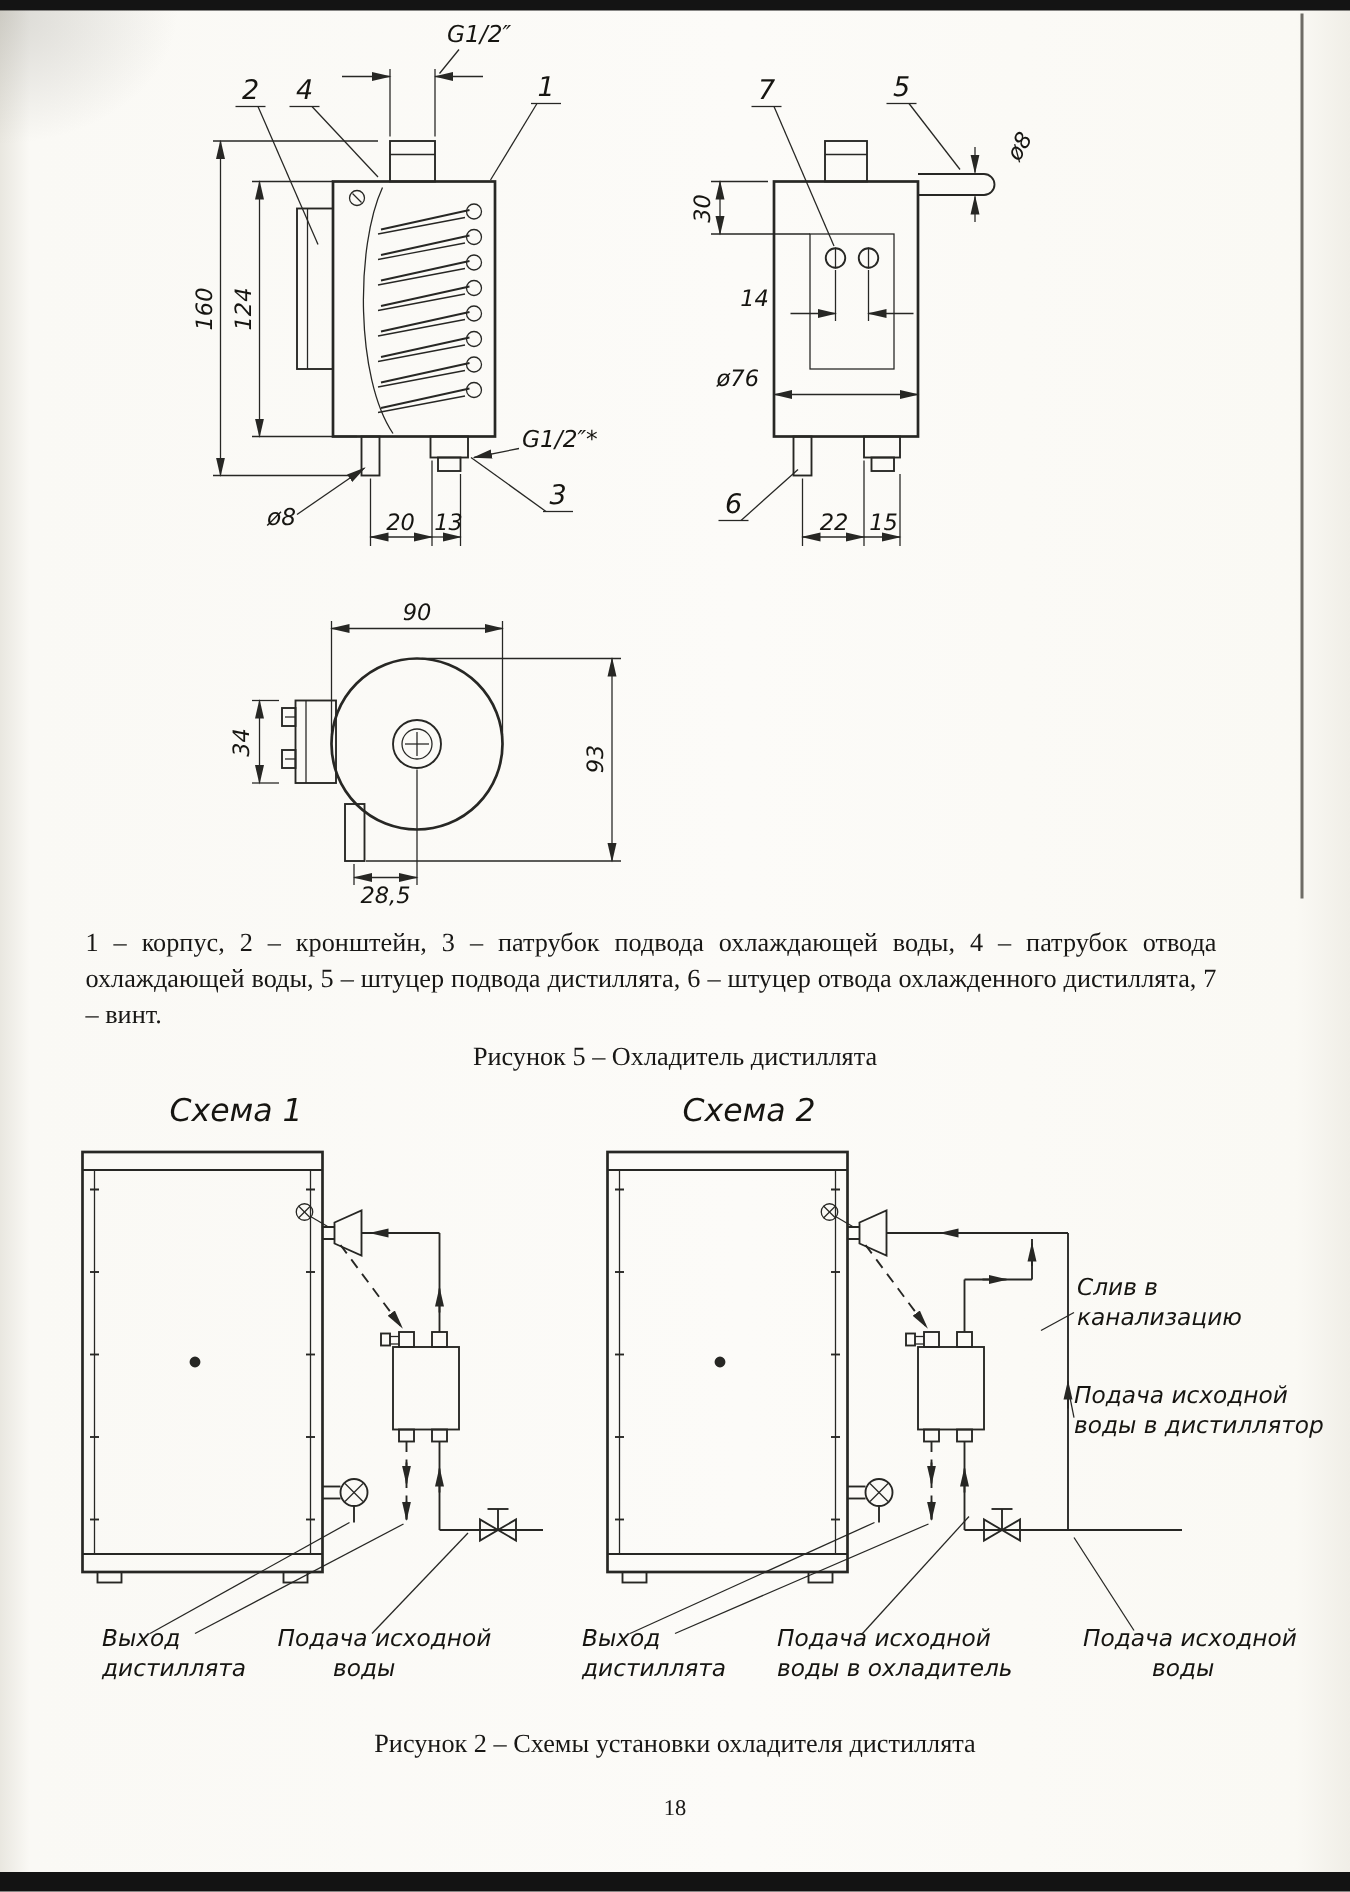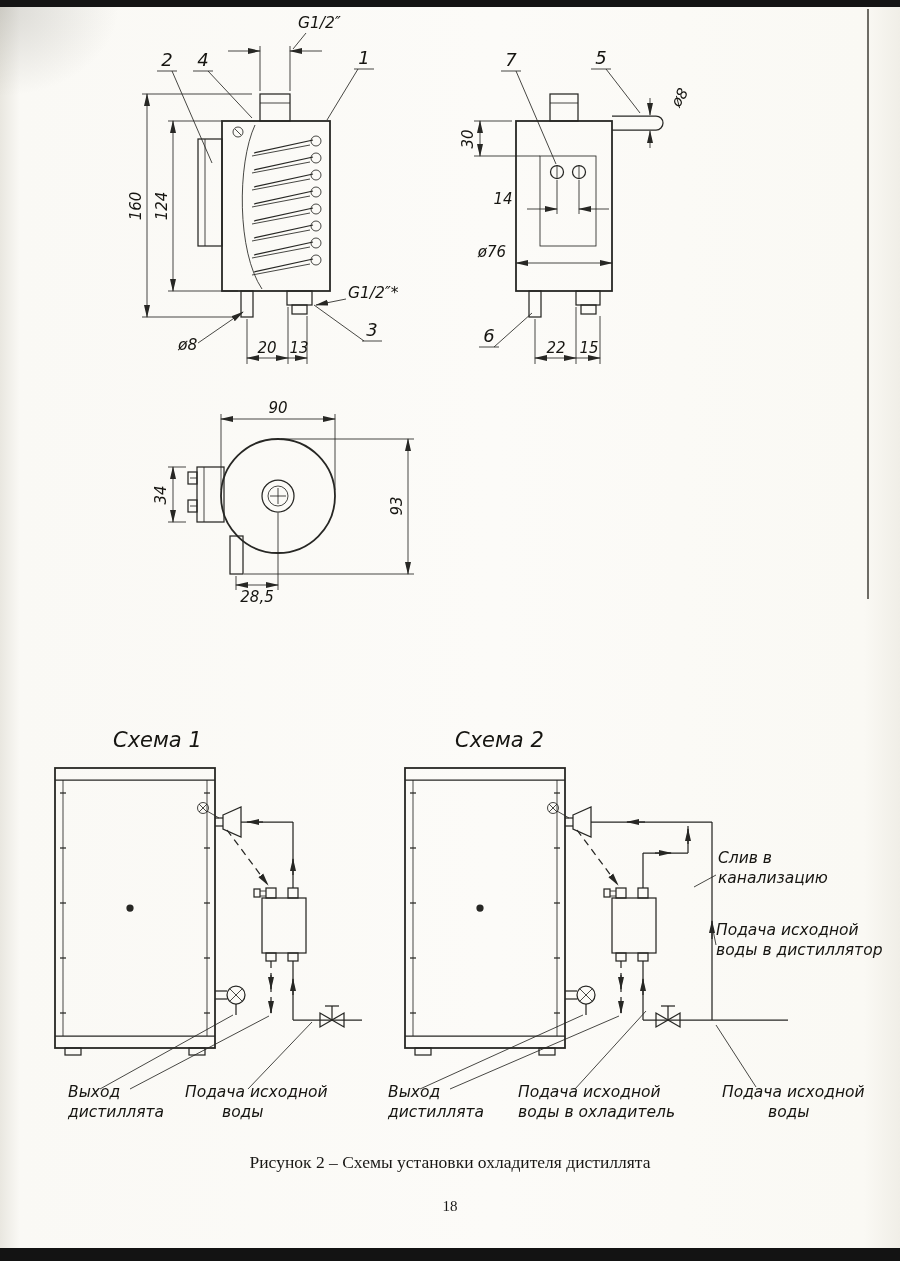--- a/index.html
+++ b/index.html
@@ -232,20 +232,22 @@
       <line class="dim" x1="408" y1="433" x2="408" y2="568" marker-start="url(#ar1)" marker-end="url(#ar1)"></line>
       <text transform="rotate(-90 402 500)" x="402" y="500">93</text>
 
       <line class="dim" x1="278" y1="507" x2="278" y2="584"></line>
       <line class="dim" x1="236" y1="570" x2="236" y2="584"></line>
       <line class="dim" x1="236" y1="579" x2="278" y2="579" marker-start="url(#ar1)" marker-end="url(#ar1)"></line>
       <text x="257" y="596">28,5</text>
     </g>
   </svg>
 
+  <div class="caption">1 – корпус, 2 – кронштейн, 3 – патрубок подвода охлаждающей воды, 4 – патрубок отвода охлаждающей воды, 5 – штуцер подвода дистиллята, 6 – штуцер отвода охлажденного дистиллята, 7 – винт.</div>
+  <div class="figtitle t-fig5">Рисунок 5 – Охладитель дистиллята</div>
 
   <svg class="d f6" width="900" height="412" viewBox="0 0 900 412">
     <defs>
       <marker id="ar2" viewBox="0 0 13 10" refX="12" refY="5" markerWidth="13" markerHeight="10" markerUnits="userSpaceOnUse" orient="auto-start-reverse">
         <path class="arr" d="M0,2 L13,5 L0,8 Z"></path>
       </marker>
     </defs>
 
     <g>
       <text class="stitle" x="113" y="24">Схема 1</text>

